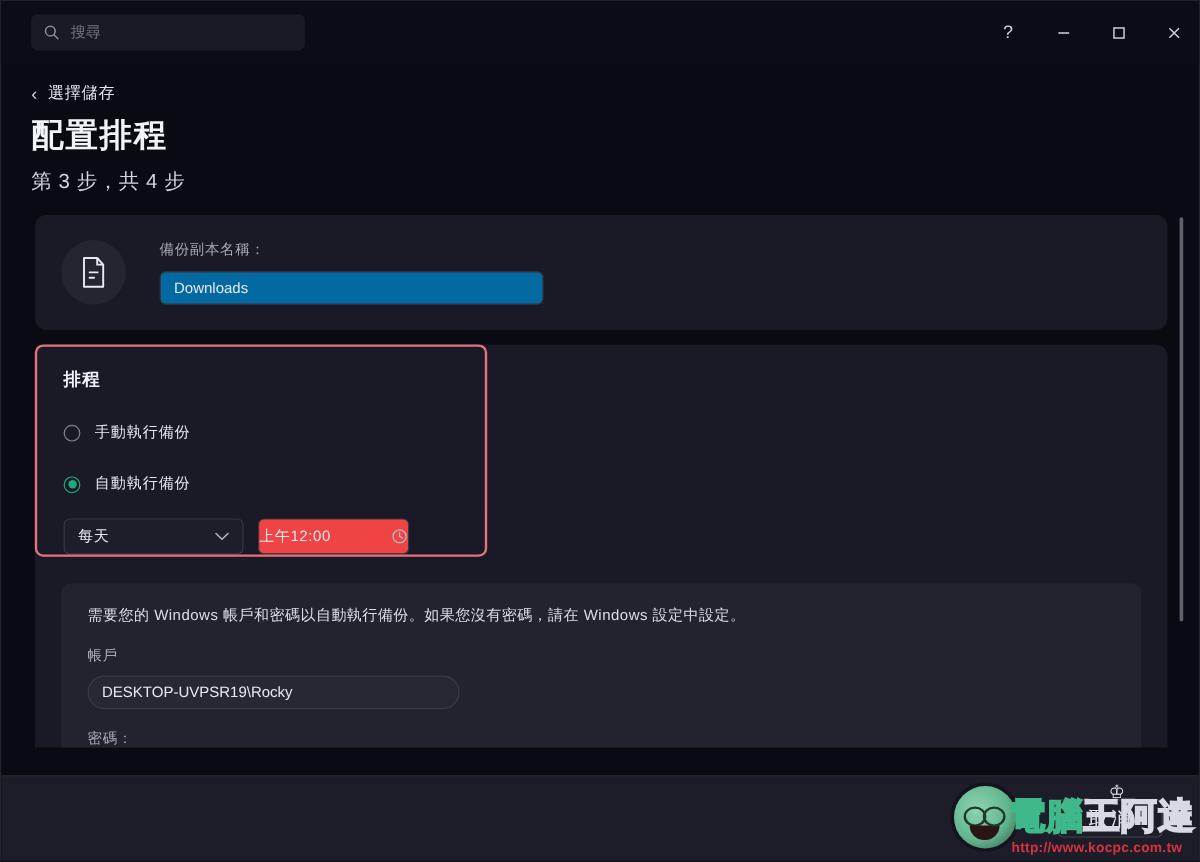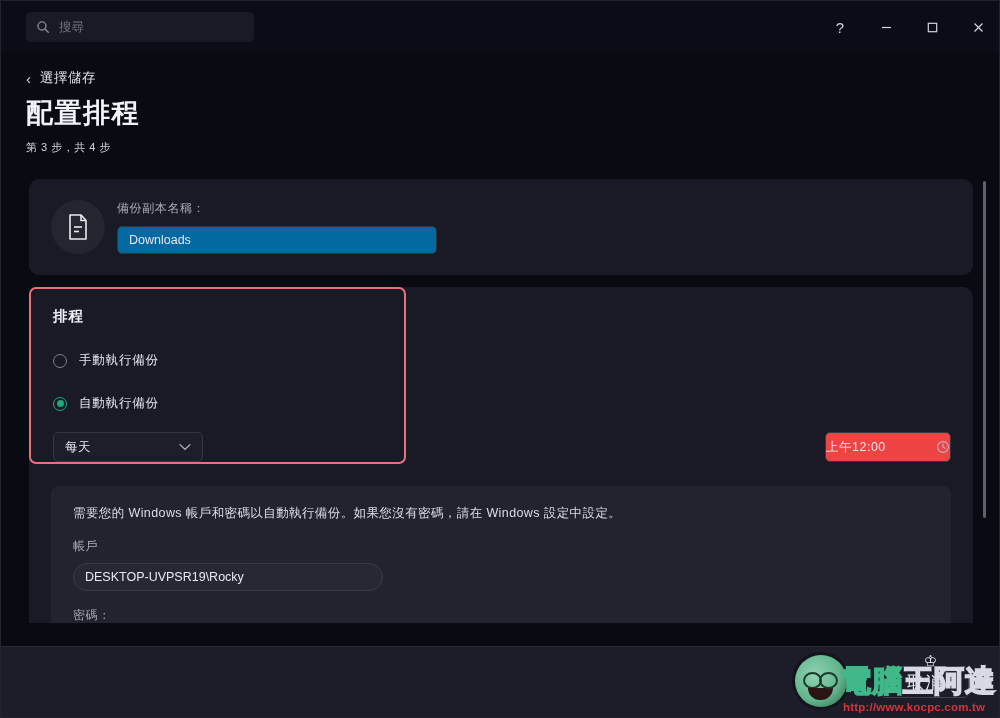--- a/index.html
+++ b/index.html
@@ -91,21 +91,21 @@
   .page-title {
     margin: 8px 0 0 25px;
     color: #f2f3f8;
     font-size: 27px;
     font-weight: 700;
     letter-spacing: 1.5px;
   }
   .page-step {
     margin: 9px 0 0 25px;
     color: #d3d4dd;
-    font-size: 11px;
+    font-size: 17px;
     letter-spacing: .5px;
   }
 
   
   .content {
     position: absolute;
     top: 178px; left: 0;
     width: 1000px;
     height: 444px;
     overflow: hidden;
@@ -116,21 +116,21 @@
     background: #191a25;
     border-radius: 10px;
   }
 
   
   .name-card {
     height: 96px;
     display: flex;
     align-items: center;
     padding-left: 22px;
-    gap: 12px;
+    gap: 28px;
   }
   .doc-circle {
     width: 54px; height: 54px;
     border-radius: 50%;
     background: #24252f;
     display: flex; align-items: center; justify-content: center;
     flex: none;
   }
   .field-label {
     color: #a8a9b5;
@@ -197,21 +197,20 @@
     border-radius: 50%;
     background: #1fa87a;
   }
   .radio-label { color: #e6e7ee; font-size: 12.5px; letter-spacing: .8px; }
 
   .picker-row {
     display: flex;
     gap: 12px;
     margin-top: 20px;
     margin-left: 2px;
-    justify-content: space-between;
   }
   .select-box {
     width: 150px; height: 30px;
     background: #1d1e29;
     border: 1px solid #363745;
     border-radius: 5px;
     display: flex;
     align-items: center;
     justify-content: space-between;
     padding: 0 11px;

